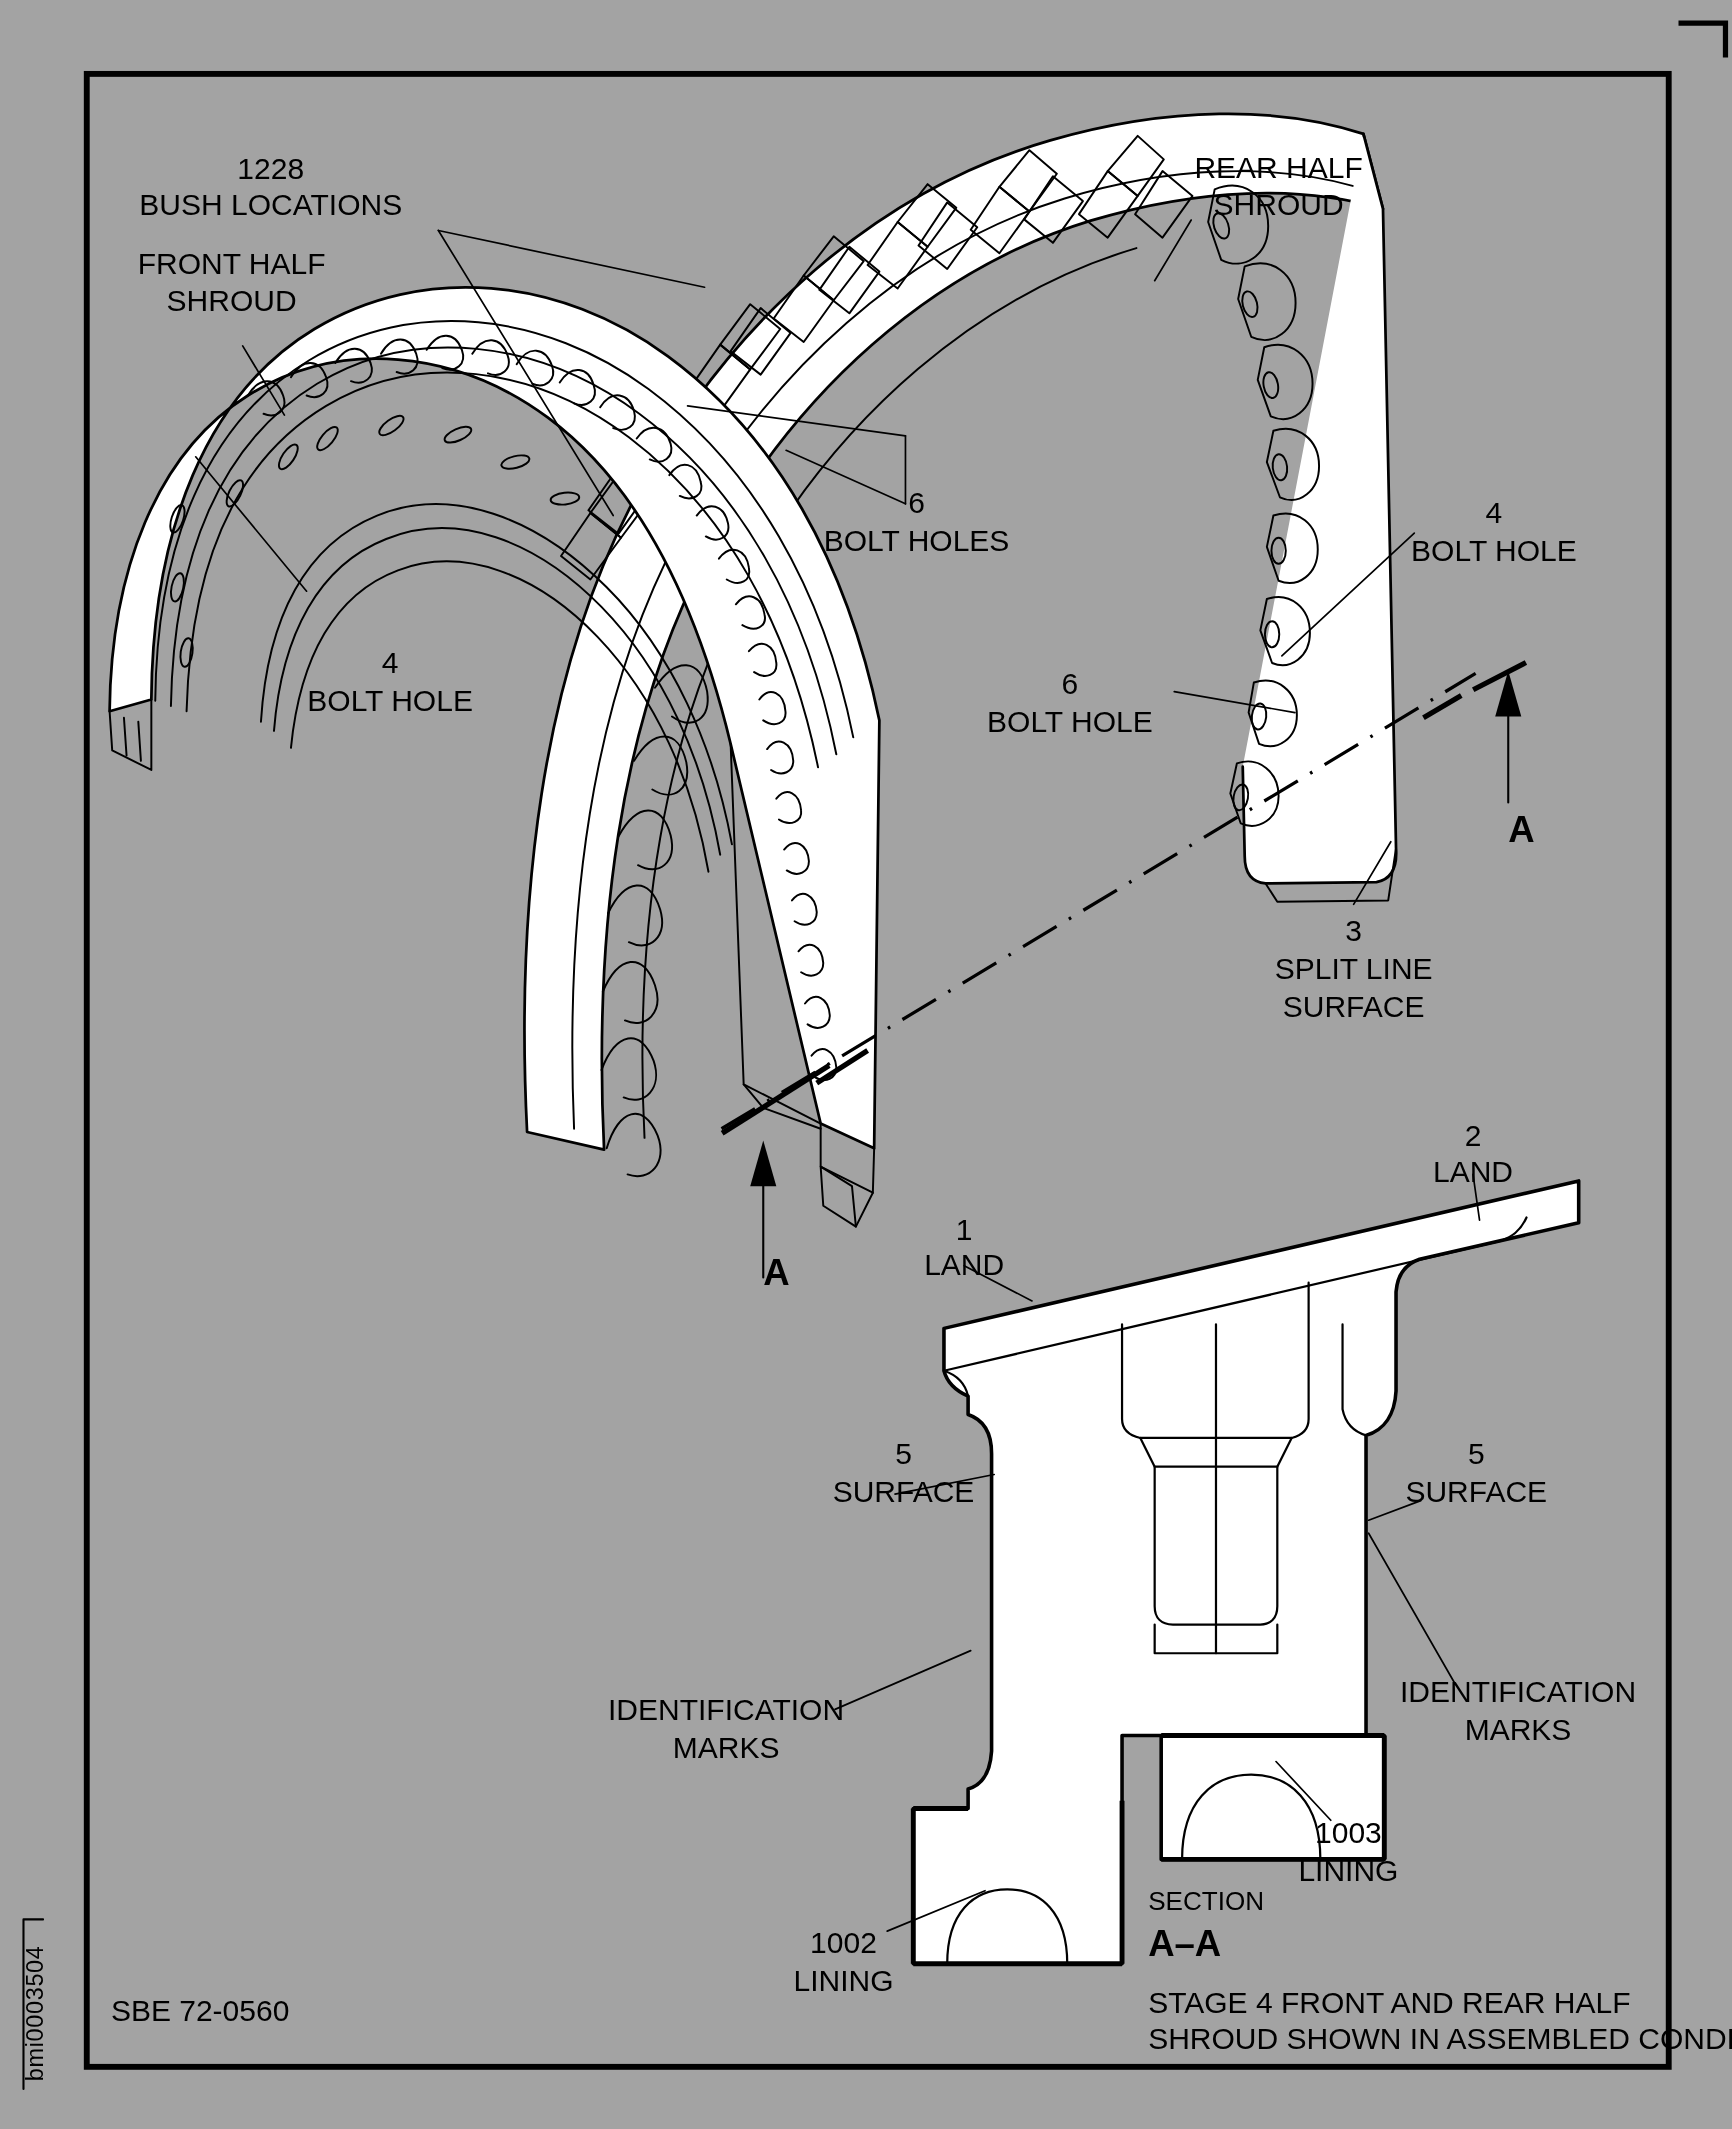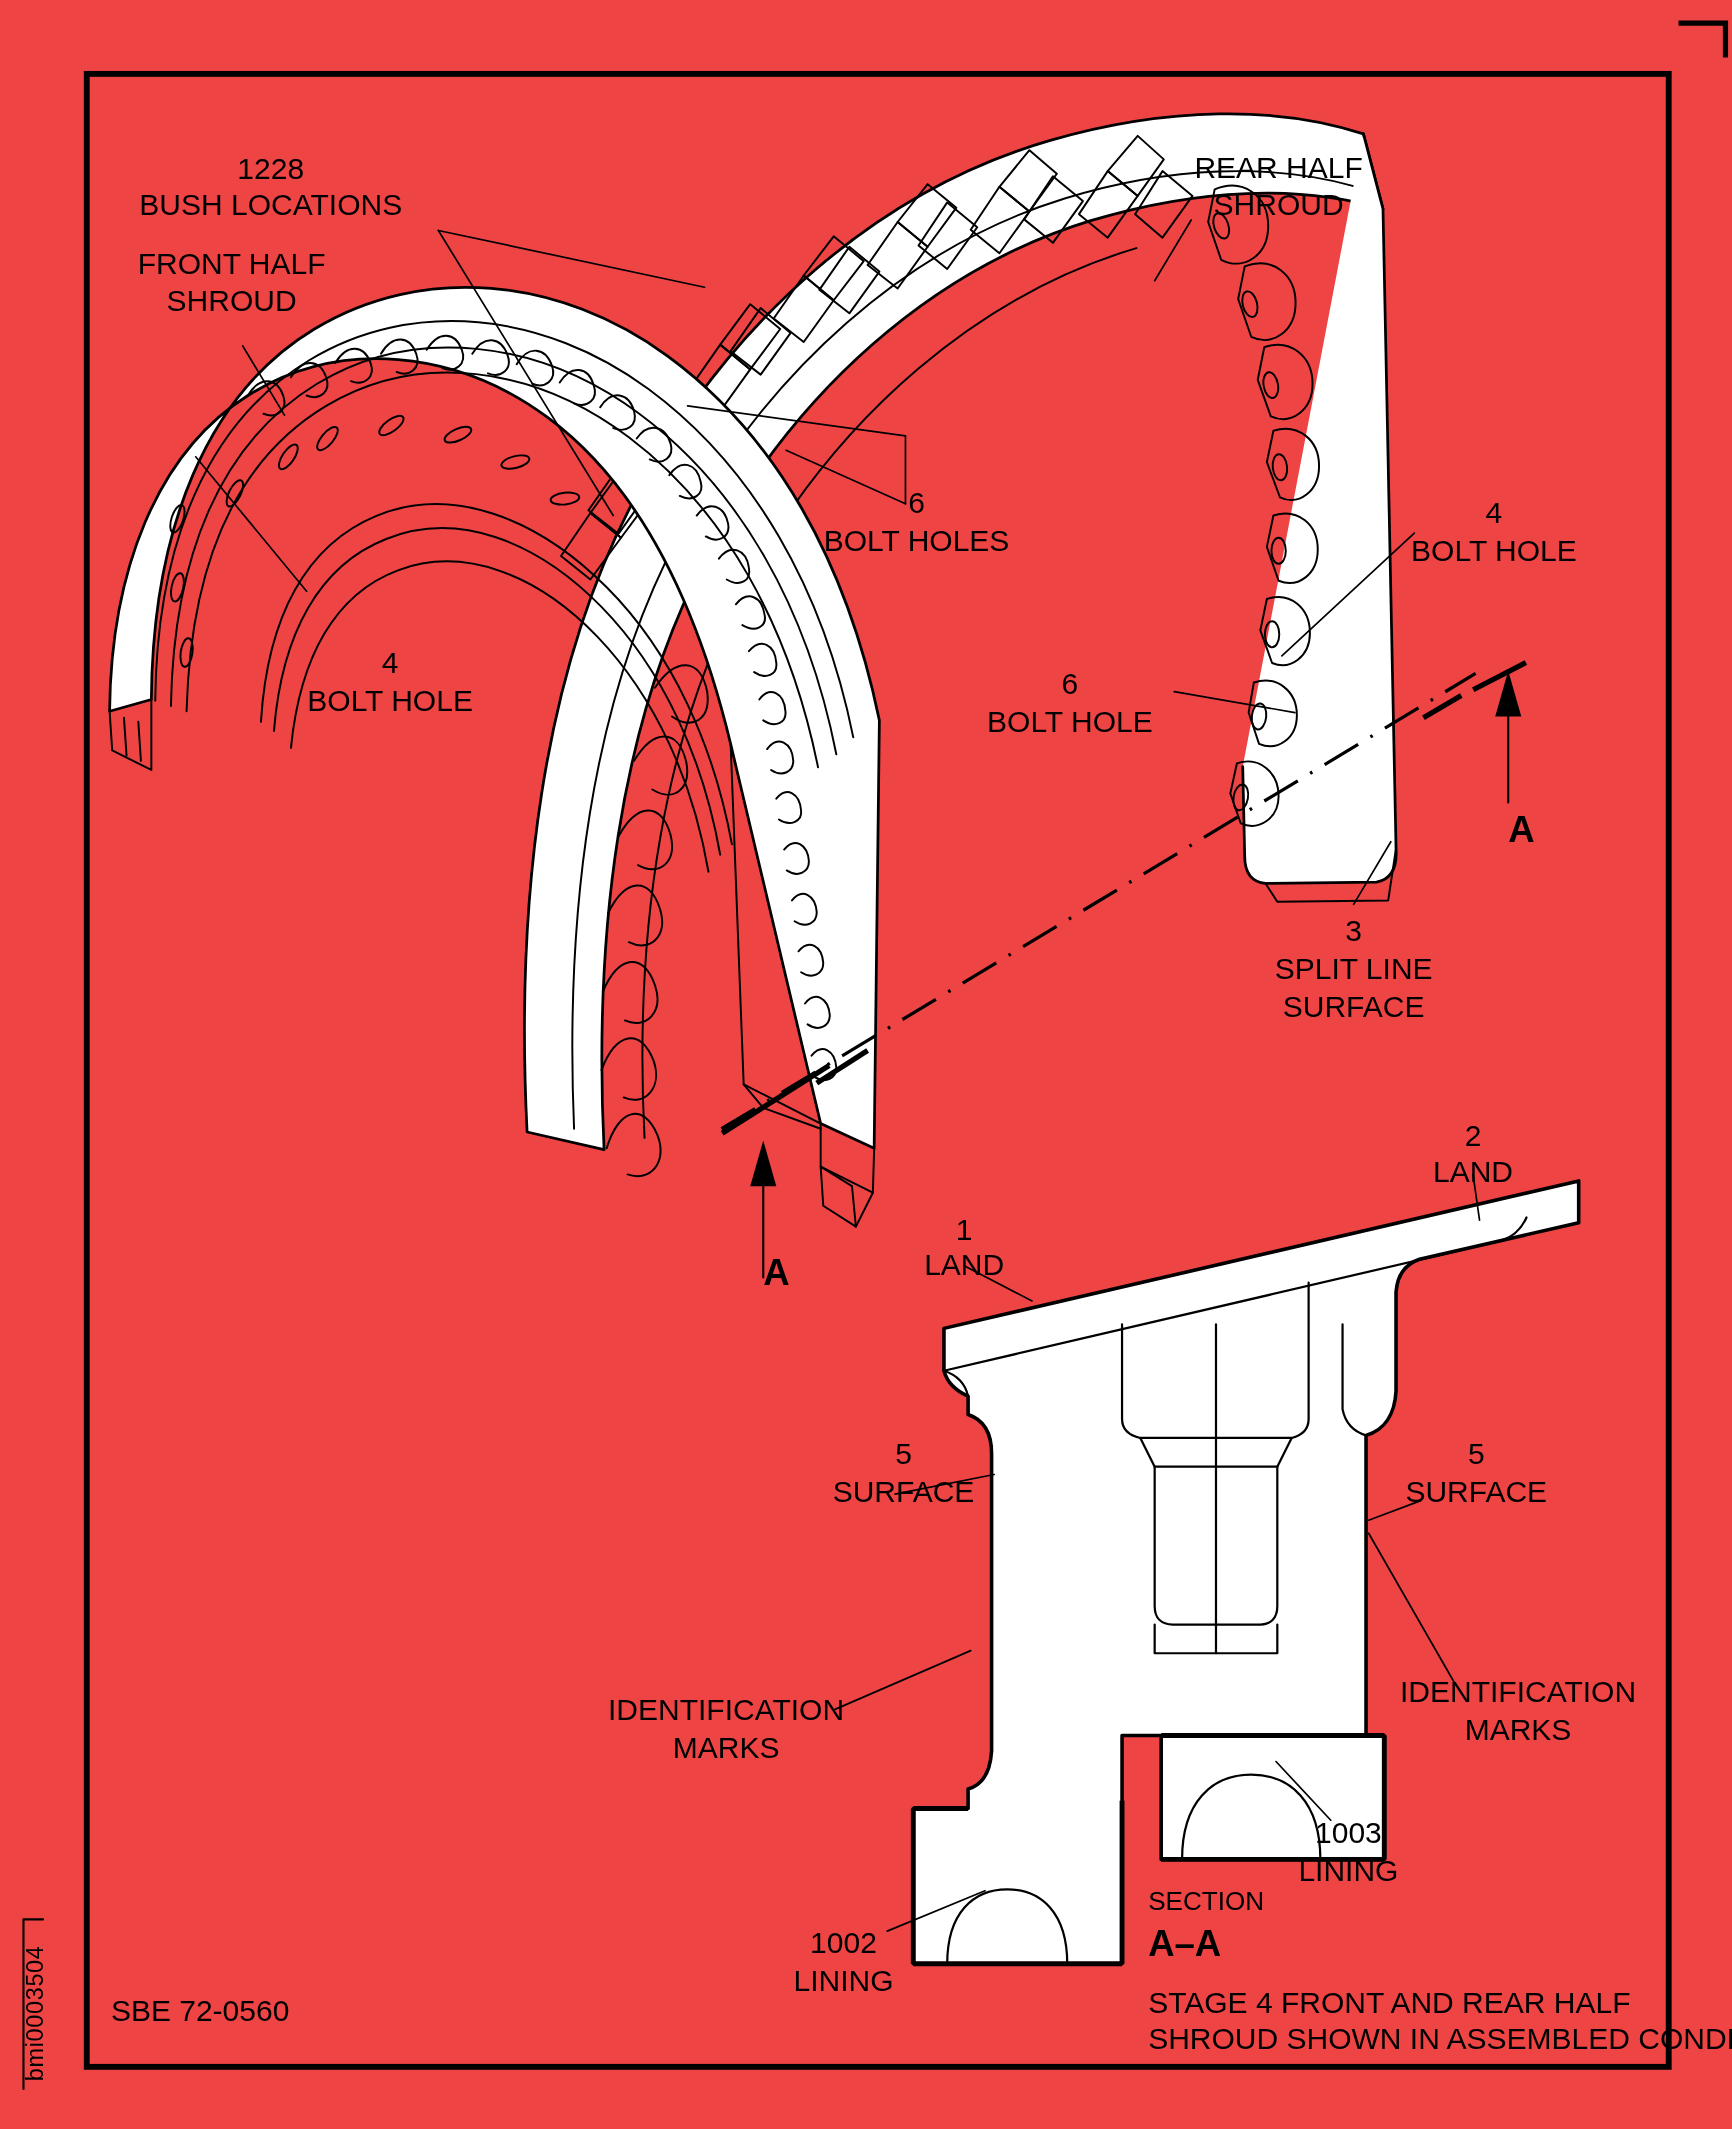--- a/index.html
+++ b/index.html
@@ -9,21 +9,21 @@
     background: #ffffff;
   }
   body {
     font-family: "Liberation Sans", sans-serif;
     -webkit-font-smoothing: antialiased;
   }
   #page {
     position: relative;
     width: 1732px;
     height: 2129px;
-    background: #ef4444;
+    background: #a3a3a3;
     overflow: hidden;
   }
   #page svg {
     position: absolute;
     top: 0; left: 0;
     width: 1732px;
     height: 2129px;
     display: block;
   }
   .lbl {

